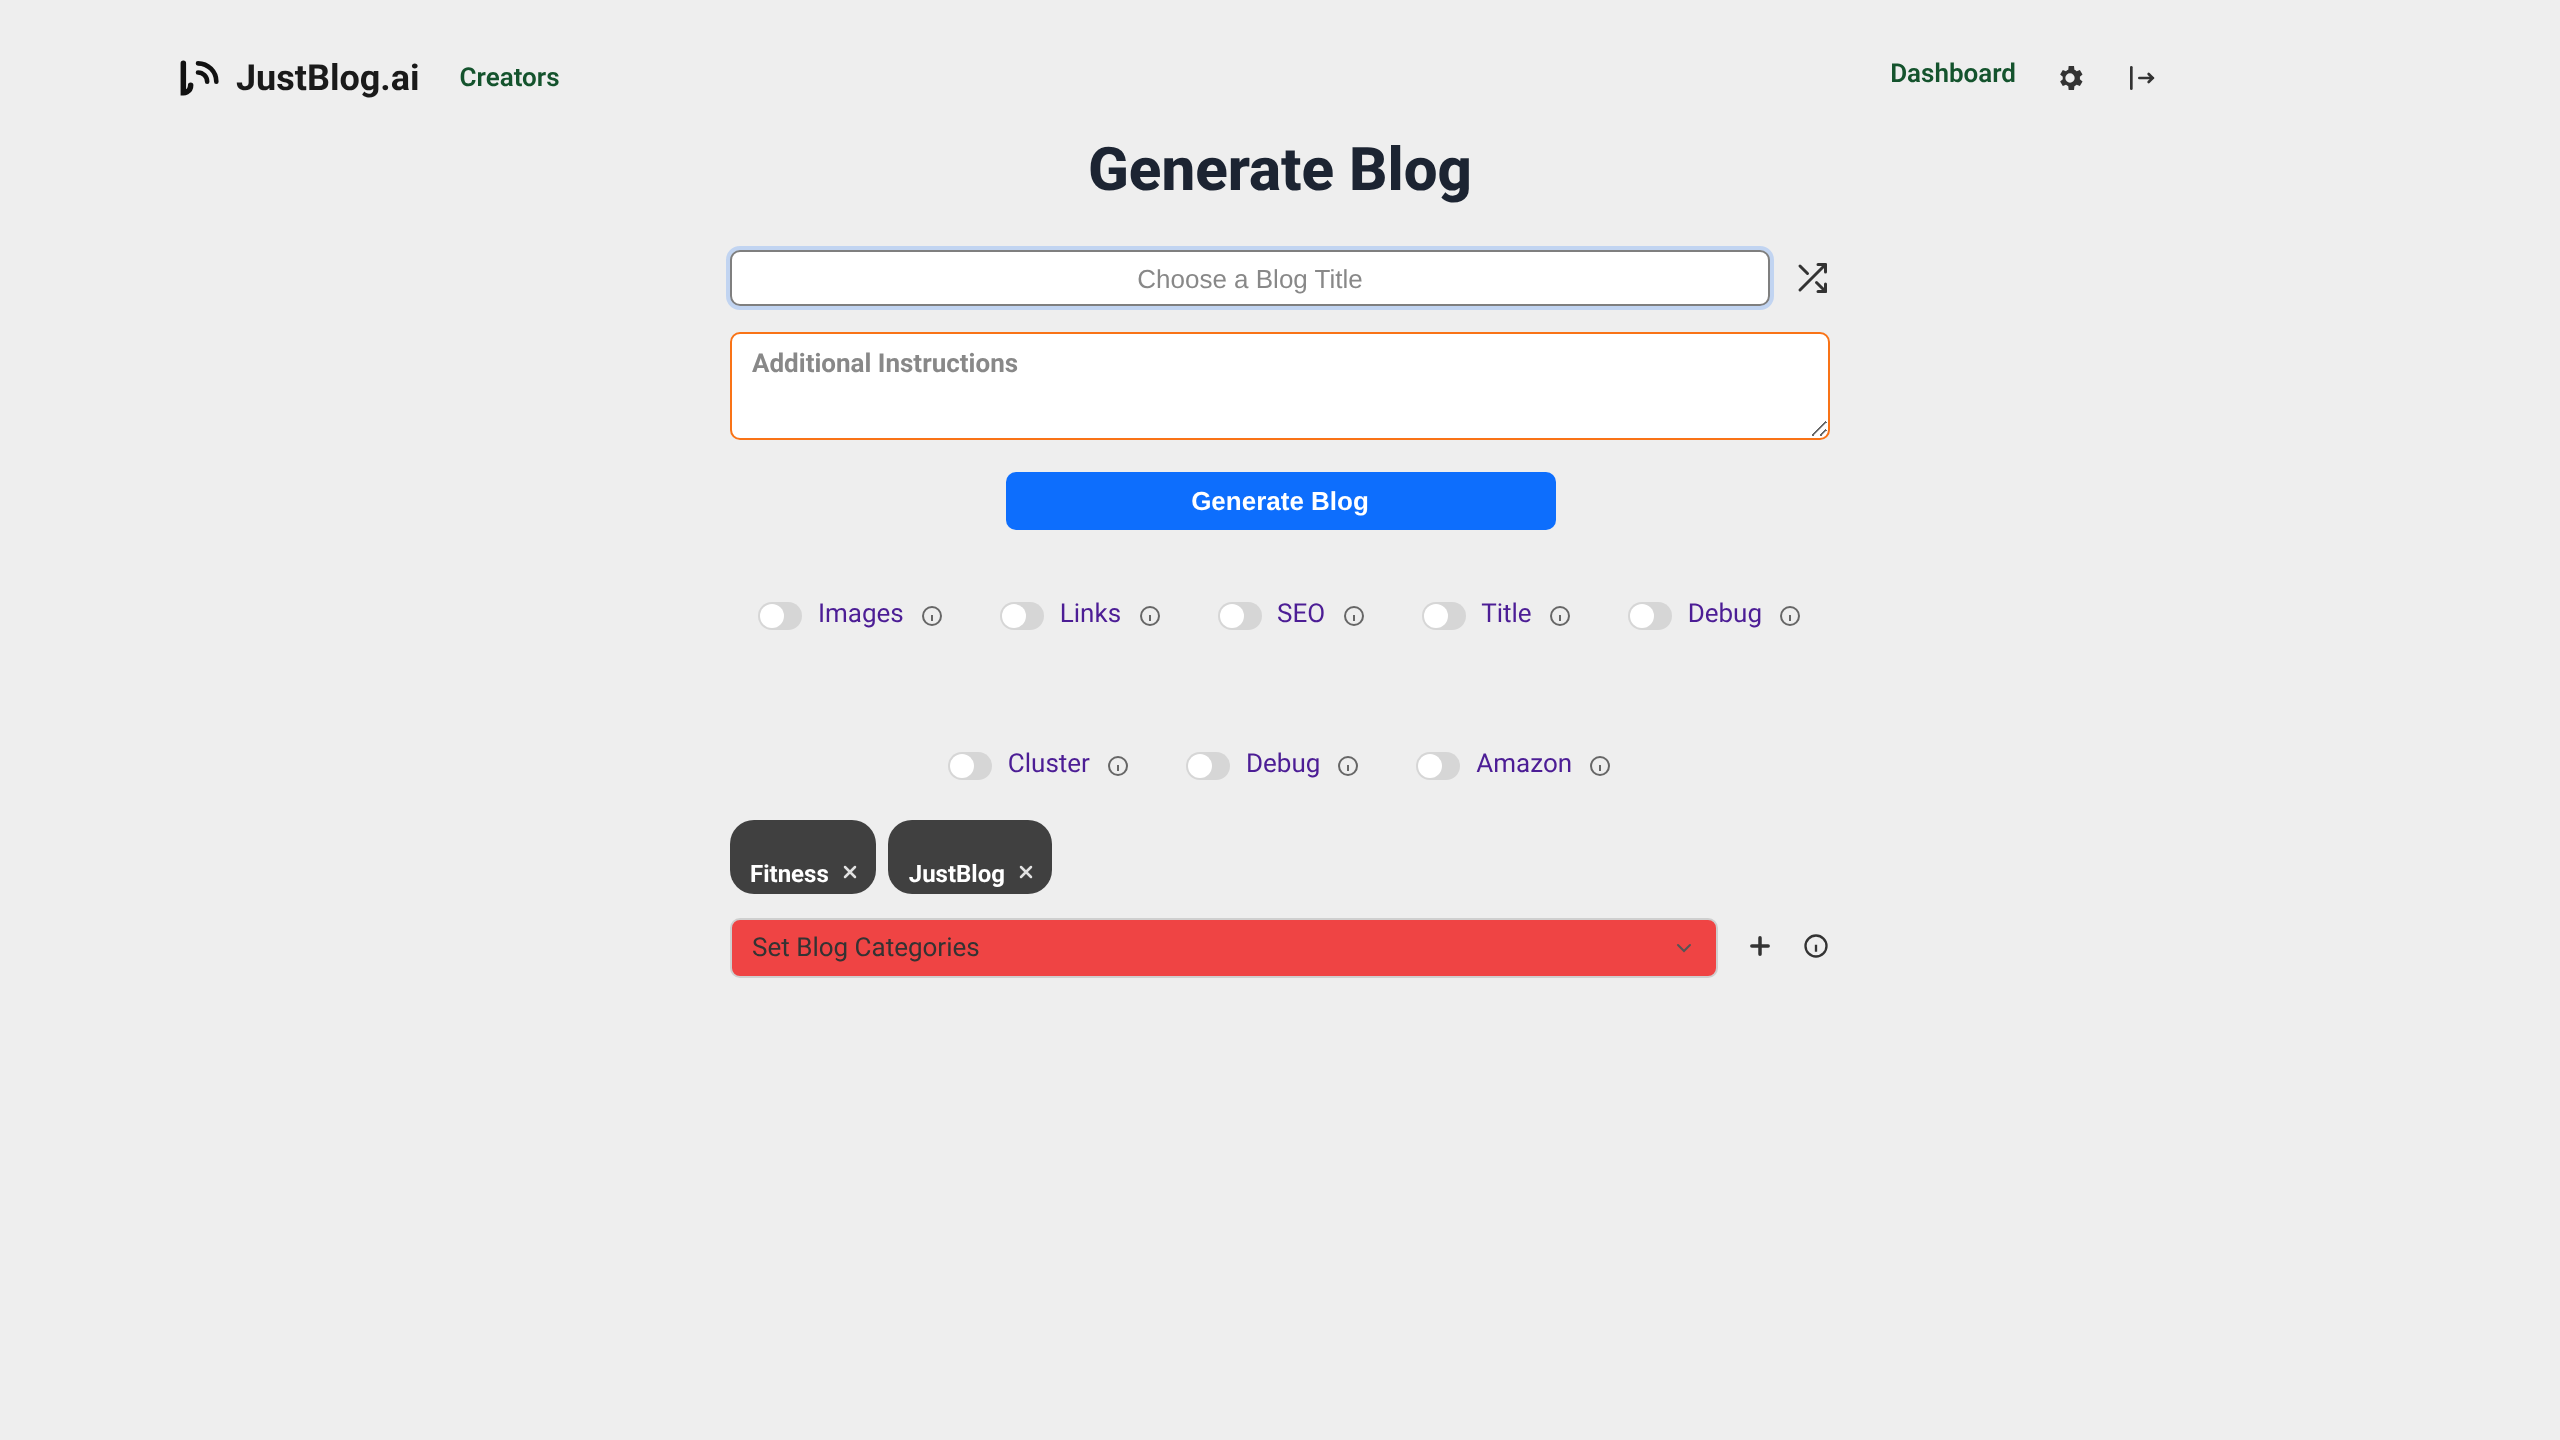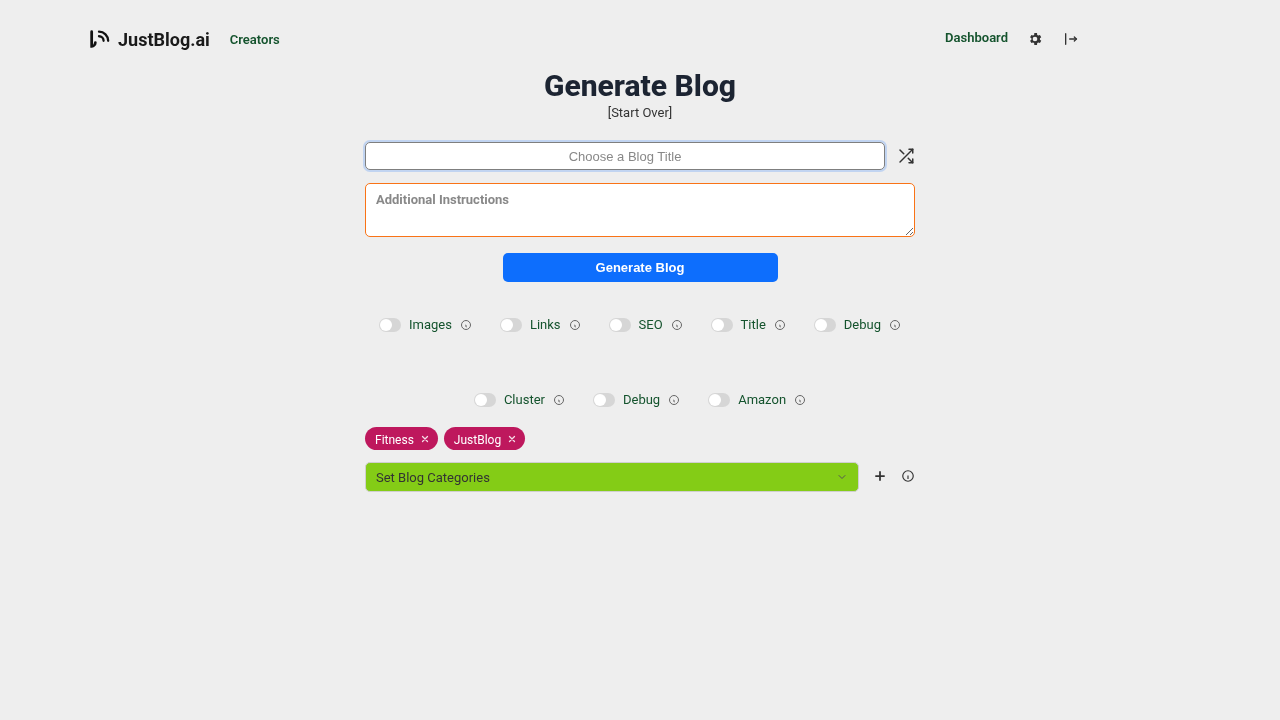--- a/index.html
+++ b/index.html
@@ -66,39 +66,39 @@
     border: none;
     background: #0d6efd;
     color: #fff;
     font-size: 13px;
     font-weight: 600;
     border-radius: 5px;
     cursor: pointer;
   }
 
   .toggles { margin-top: 35px; display: flex; flex-wrap: wrap; justify-content: center; column-gap: 28px; row-gap: 30px; }
-  .toggle-item { display: flex; align-items: center; gap: 8px; font-size: 13px; color: #14532d; }
+  .toggle-item { display: flex; align-items: center; gap: 8px; font-size: 13px; color: #4c1d95; }
   .switch {
     position: relative; width: 22px; height: 14px; background: #d6d6d6; border-radius: 8px; cursor: pointer;
   }
   .switch::after {
     content: ""; position: absolute; left: 1px; top: 1px; width: 12px; height: 12px; background: #fff; border-radius: 50%;
   }
   .info-icon { width: 12px; height: 12px; color: #666; }
 
   .tags-row { margin-top: 20px; display: flex; gap: 6px; }
   .tag {
-    background: #be185d; color: #fff; border-radius: 12px; font-size: 12px;
-    padding: 6px 8px 3px 10px; display: inline-flex; align-items: center; gap: 6px;
+    background: #404040; color: #fff; border-radius: 12px; font-size: 12px;
+    padding: 20px 8px 3px 10px; display: inline-flex; align-items: center; gap: 6px; font-weight: bold;
   }
   .tag-x { cursor: pointer; opacity: .85; }
 
   .cat-row { display: flex; align-items: center; margin-top: 12px; gap: 14px; }
   .cat-select {
-    flex: 1; height: 30px; border: 1px solid #cfcfcf; border-radius: 5px; background: #84cc16;
+    flex: 1; height: 30px; border: 1px solid #cfcfcf; border-radius: 5px; background: #ef4444;
     display: flex; align-items: center; justify-content: space-between; padding: 0 10px;
     font-size: 13px; color: #333; cursor: pointer;
   }
   .plus, .info2 { color: #333; cursor: pointer; }
 </style>
 </head>
 <body>
 
 <div class="header">
   <div class="header-left">
@@ -124,21 +124,20 @@
           <path d="M4 4v16"></path>
           <path d="M10 12h10"></path>
           <path d="M17 9l3 3-3 3"></path>
         </svg>
     </span>
   </div>
 </div>
 
 <div class="container">
   <div class="title">Generate Blog</div>
-  <div class="start-over">[Start Over]</div>
 
   <div class="title-row">
     <input class="title-input" placeholder="Choose a Blog Title" style="">
     <span class="shuffle">
       <svg viewBox="0 0 24 24" width="18" height="18" fill="none" stroke="#333" stroke-width="2" stroke-linecap="round" stroke-linejoin="round">
           <path d="M16 3h5v5"></path>
           <path d="M4 20 21 3"></path>
           <path d="M21 16v5h-5"></path>
           <path d="M15 15l6 6"></path>
           <path d="M4 4l5 5"></path>

